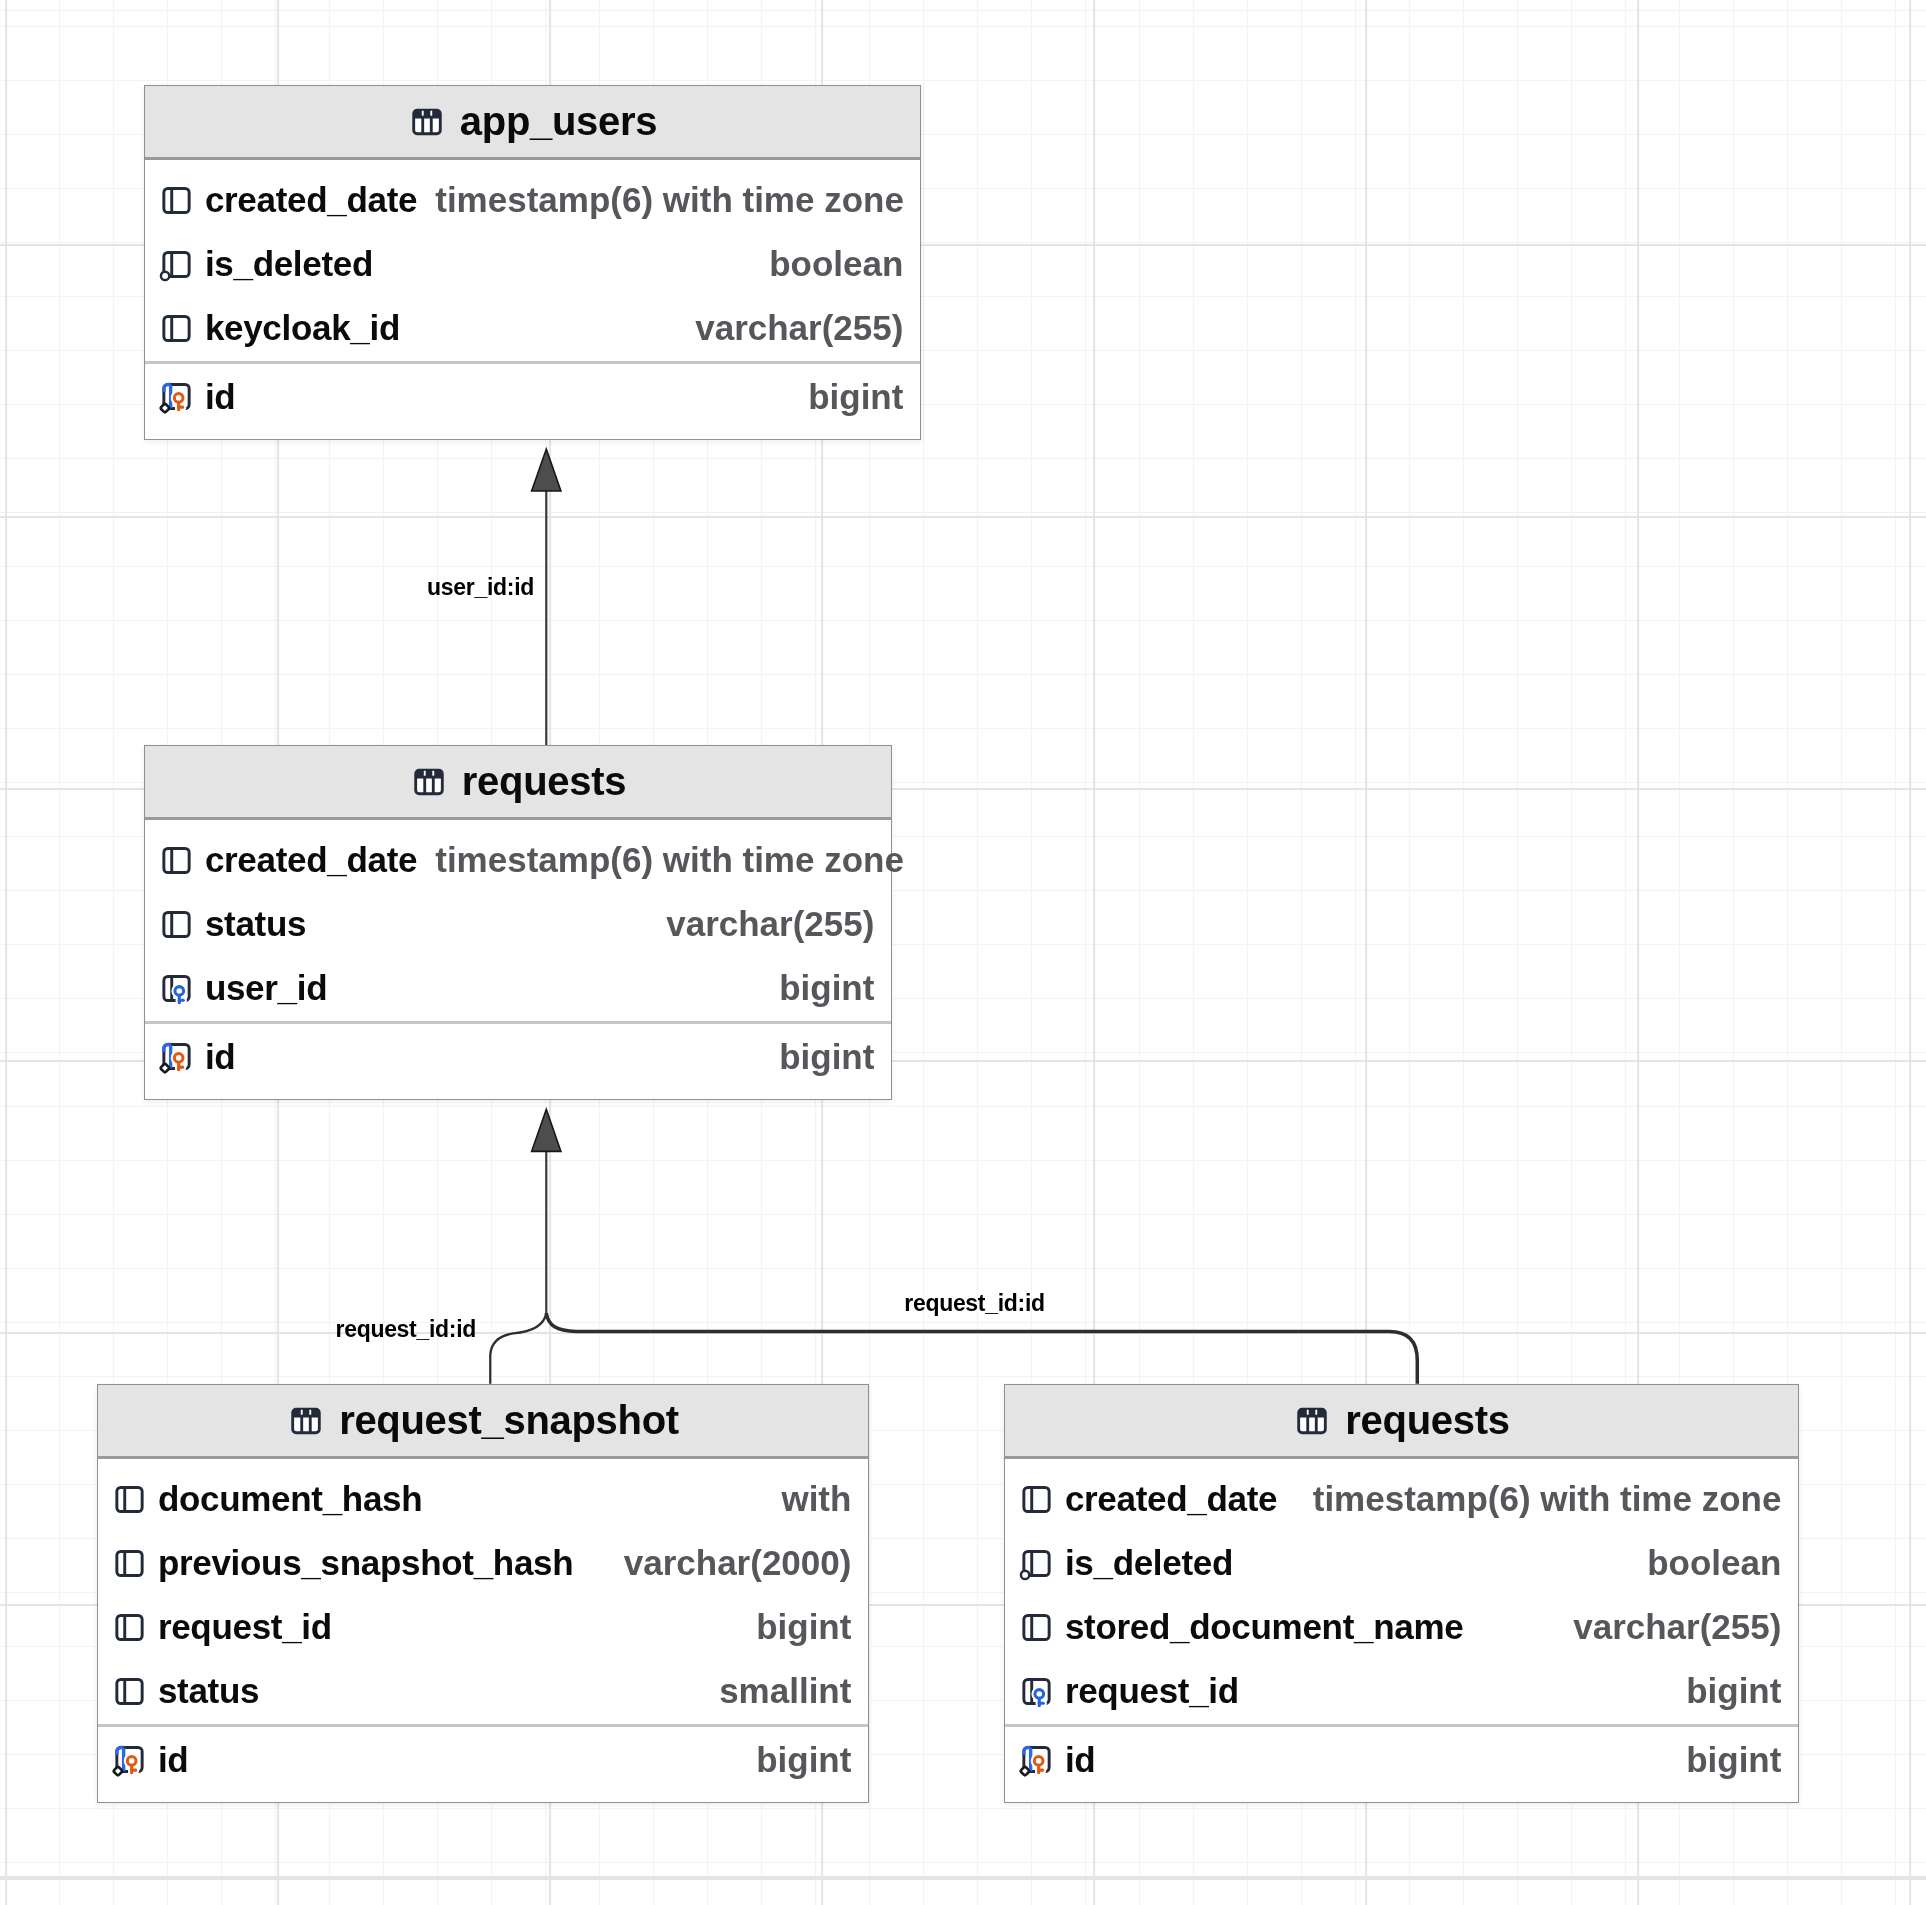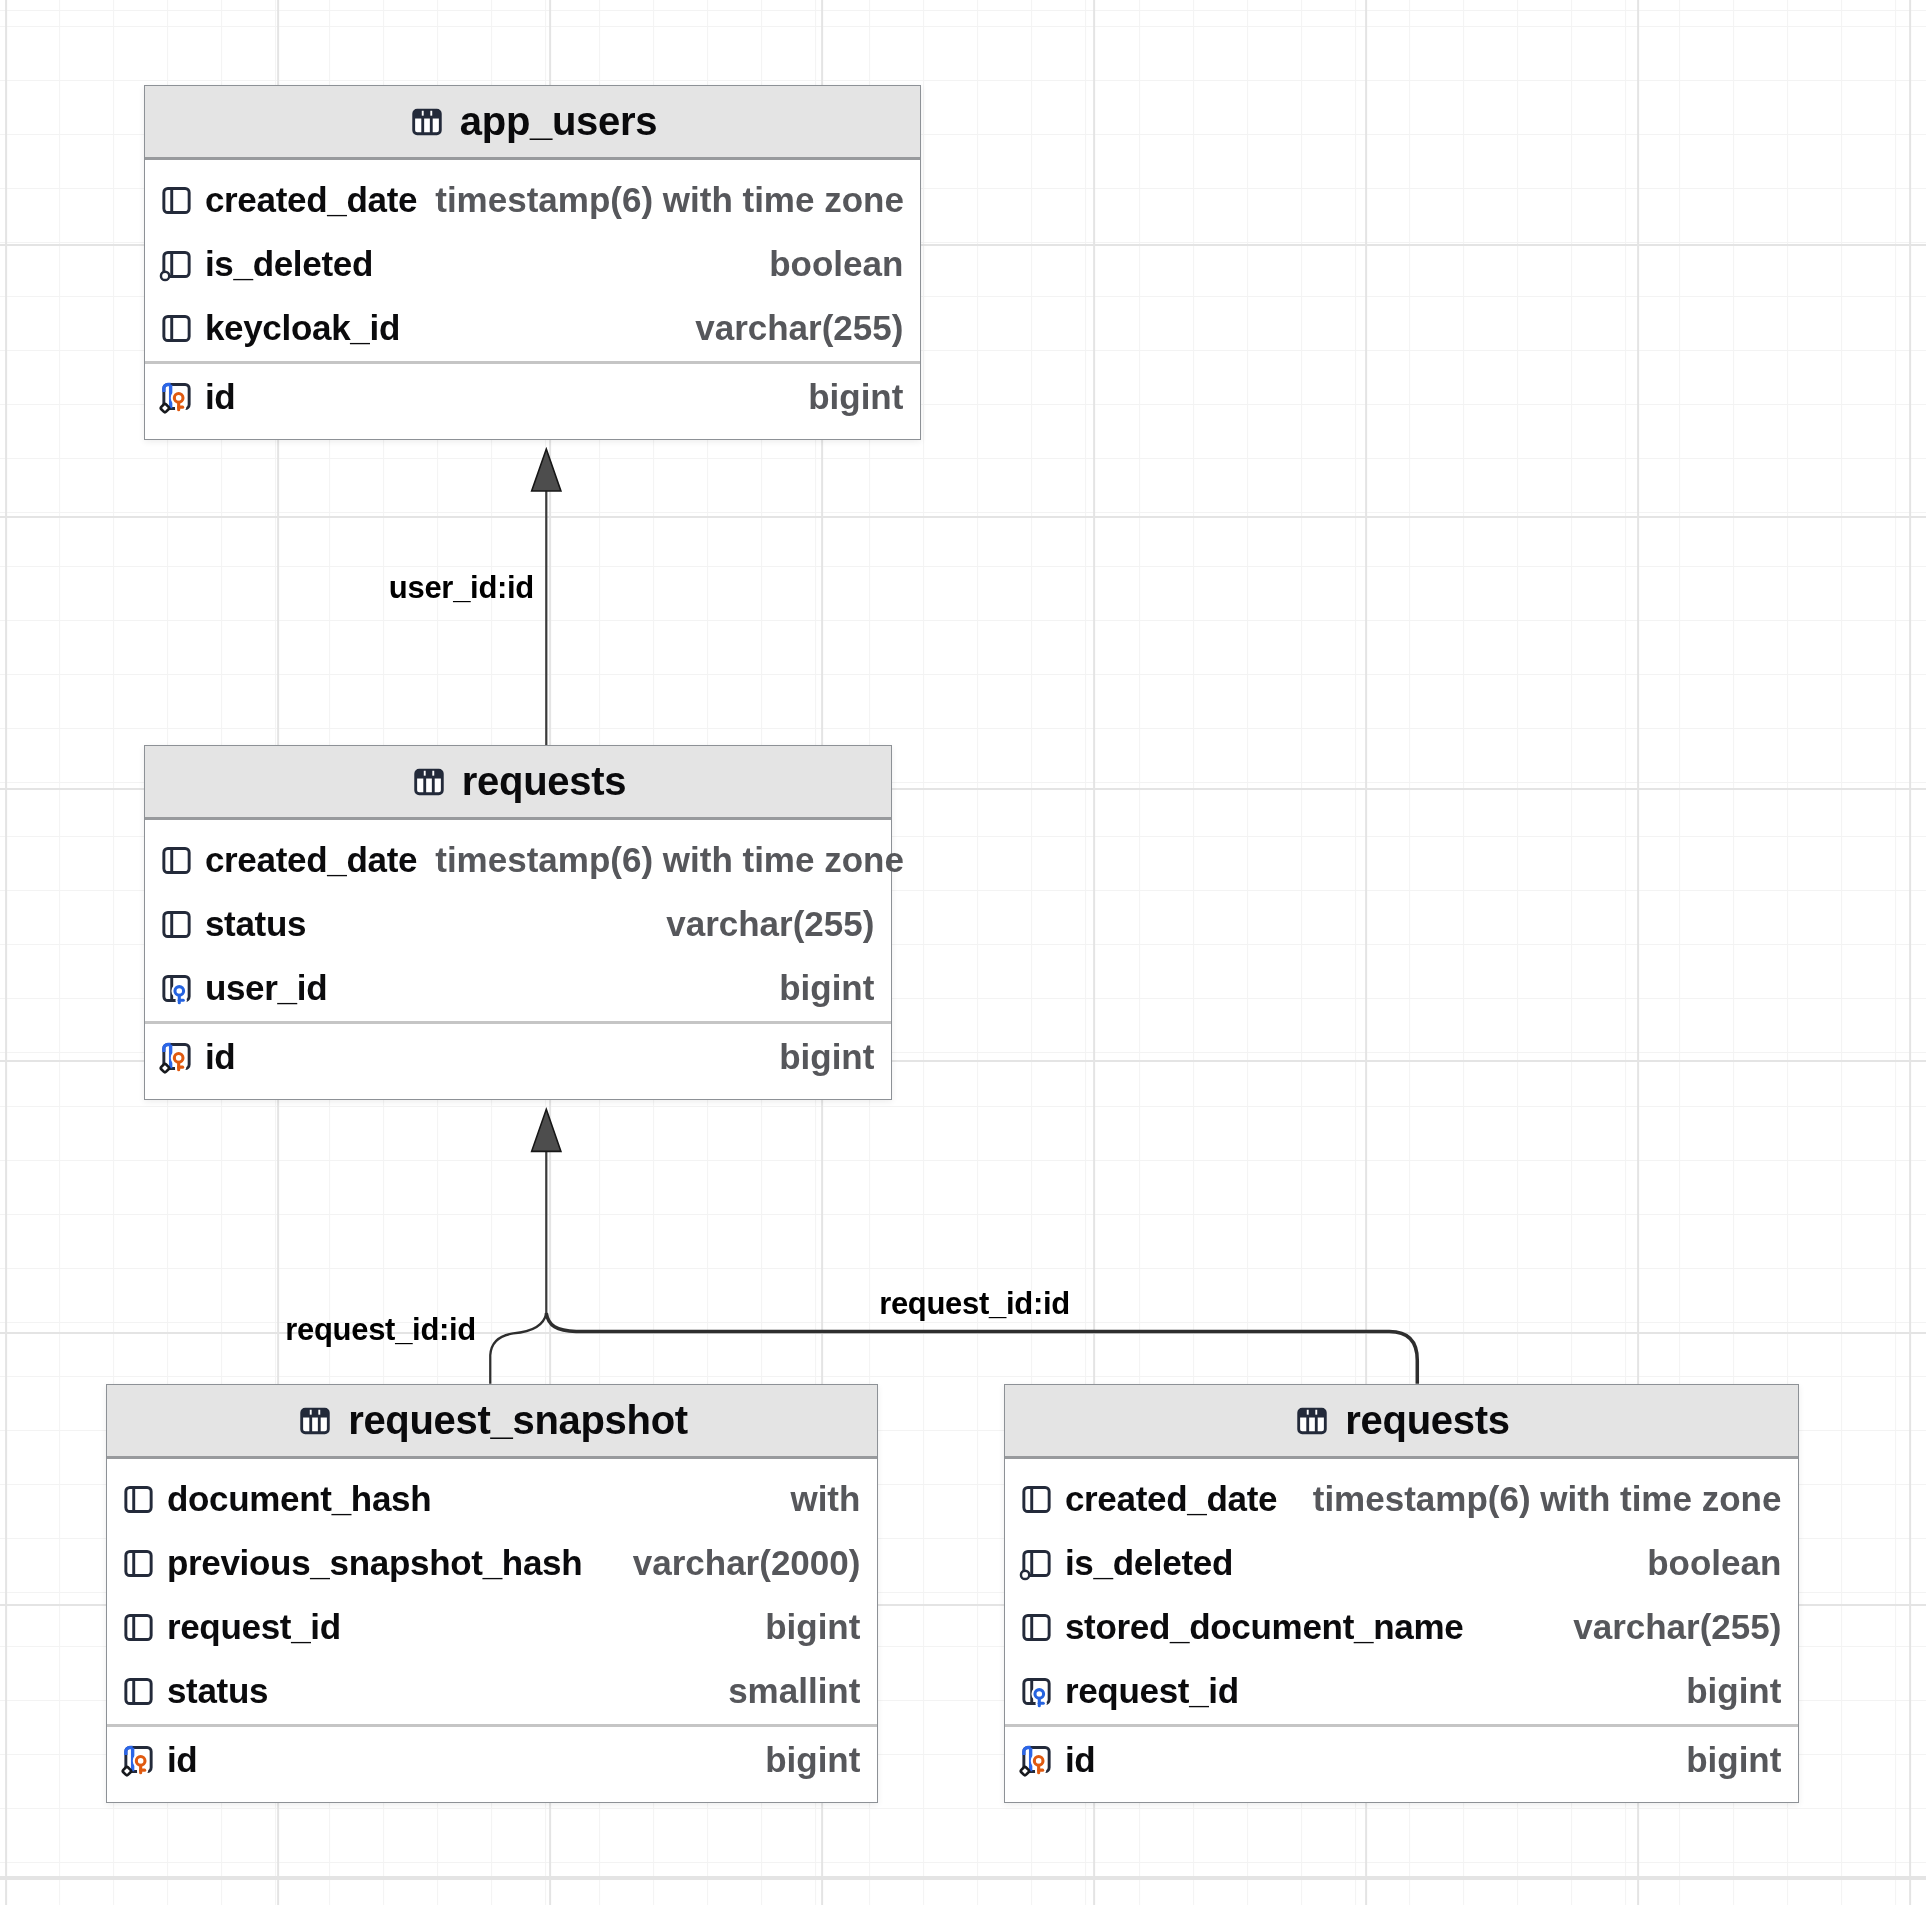--- a/index.html
+++ b/index.html
@@ -25,21 +25,21 @@
   }
   .tbl-title{font-size:40px;font-weight:700;color:#0a0a0c;letter-spacing:-0.3px;}
   .hicon{width:38px;height:38px;flex:0 0 auto;}
   .tbl-body{padding:8.3px 0 10.2px 0;}
   .row{height:64px;display:flex;align-items:center;padding:0 16.6px 0 12.7px;}
   .cicon{width:37px;height:37px;flex:0 0 auto;margin-right:10.2px;}
   .cname{font-size:35px;font-weight:700;color:#0b0b0d;white-space:nowrap;letter-spacing:-0.3px;}
   .ctype{font-size:35px;font-weight:700;color:#56575b;white-space:nowrap;margin-left:auto;padding-left:18px;}
   .sep{height:3.2px;background:#c5c5c5;margin:0.6px 0;}
   .edge-label{
-    position:absolute;font-size:31px;font-weight:700;color:#000;
+    position:absolute;font-size:23px;font-weight:700;color:#000;
     letter-spacing:-0.3px;white-space:nowrap;line-height:33px;
   }
   .align-right{text-align:right;}
   .align-center{text-align:center;}
   #connectors{position:absolute;left:0;top:0;width:1926px;height:1906px;}
 </style>
 </head>
 <body>
 
 <svg width="0" height="0" style="position:absolute">
@@ -191,21 +191,21 @@
         <div class="row">
           <svg class="cicon" viewBox="0 0 24 24">
             <use href="#i-pk"></use>
           </svg>
           <span class="cname">id</span>
           <span class="ctype">bigint</span>
         </div>
       </div>
   </div>
 
-  <div class="tbl" style="left:106px;top:1384px;width:772px;">
+  <div class="tbl" style="left:97px;top:1384px;width:772px;">
     <div class="tbl-header">
       <svg class="hicon" viewBox="0 0 24 24">
           <use href="#i-table"></use>
         </svg>
       <span class="tbl-title">request_snapshot</span>
     </div>
     <div class="tbl-body">
         <div class="row">
           <svg class="cicon" viewBox="0 0 24 24">
             <use href="#i-col"></use>

